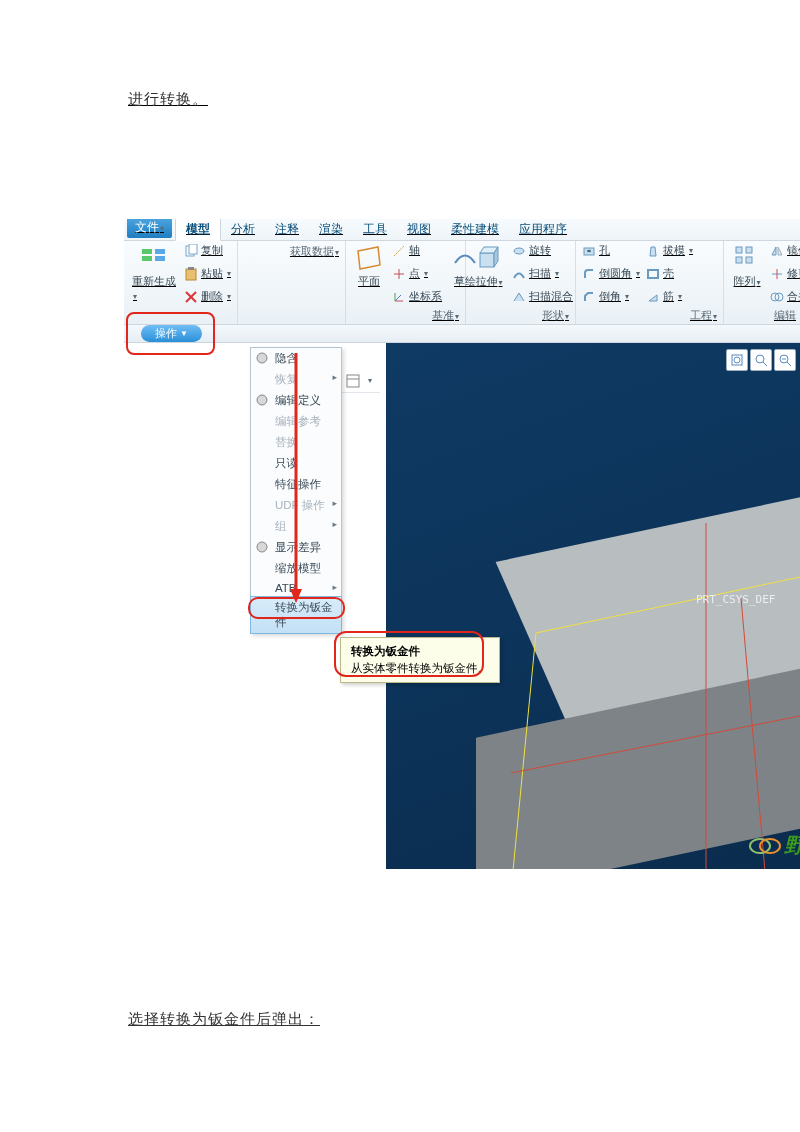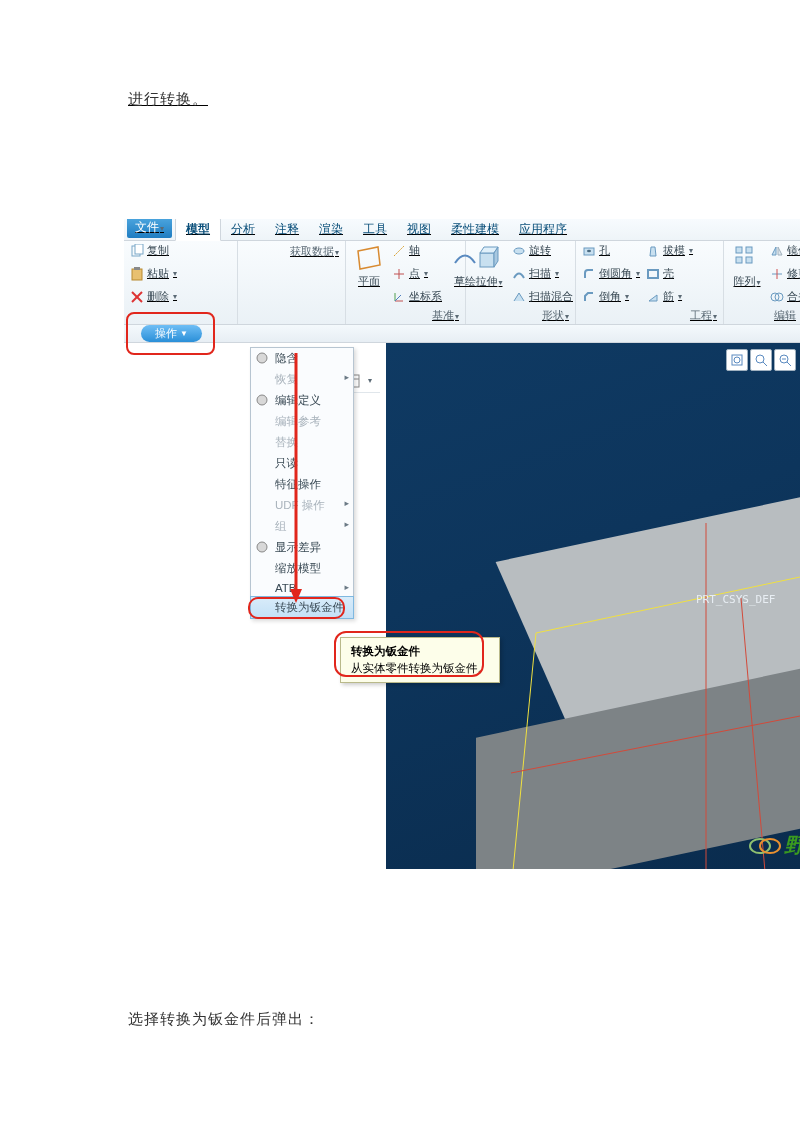--- a/index.html
+++ b/index.html
@@ -27,21 +27,21 @@
   .drop-arrow { font-size: 8px; color: #5b6a75; margin-left: 1px; }
 
   
   .subrow { height: 18px; background: linear-gradient(#f4f9fc,#e7eef4); border-bottom: 1px solid #cfd6dd; display: flex; align-items: center; font-size: 11px; }
 
   
   .op-btn { margin-left: 2px; background: linear-gradient(#6fbef5,#2a8fd8); color: #fff; border-radius: 10px; padding: 1px 14px; font-size: 11px; display: inline-flex; align-items: center; }
   .op-wrap { border: 2px solid #e1261c; border-radius: 8px; padding: 11px; display: inline-block; }
 
   
-  .dropdown { position: absolute; left: 126px; top: 128px; width: 104px; background: #fafcfe; border: 1px solid #b7c5d1; box-shadow: 2px 2px 4px rgba(0,0,0,0.15); font-size: 11.5px; z-index: 5; }
+  .dropdown { position: absolute; left: 126px; top: 128px; width: 92px; background: #fafcfe; border: 1px solid #b7c5d1; box-shadow: 2px 2px 4px rgba(0,0,0,0.15); font-size: 11.5px; z-index: 5; }
   .ditem { padding: 3px 6px 3px 24px; position: relative; color: #3a4a55; }
   .ditem.disabled { color: #a9b3bc; }
   .ditem.sub::after { content: "▸"; position: absolute; right: 4px; font-size: 9px; color: #6b7a85; }
   .ditem.highlight { background: linear-gradient(#d9ecfa,#c3e0f6); border: 1px solid #7fb8e0; margin: -1px; }
   .ditem .mico { position: absolute; left: 4px; top: 3px; width: 14px; height: 14px; }
   .dd-hl-frame { position: absolute; left: 124px; top: 378px; width: 97px; height: 22px; border: 2.5px solid #e1261c; border-radius: 10px; z-index: 6; }
 
   
   .red-arrow { position: absolute; left: 166px; top: 134px; width: 12px; height: 250px; z-index: 7; }
 
@@ -61,21 +61,21 @@
   
   .block { position: absolute; left: 90px; top: 170px; width: 520px; height: 420px; }
   .face-top { position: absolute; left: 60px; top: 0; width: 380px; height: 200px; background: #b8bdc0; transform: skewY(-12deg) skewX(22deg); }
   .face-front { position: absolute; left: 0; top: 180px; width: 420px; height: 160px; background: #7d8386; transform: skewY(-12deg); }
 
   .csys-label { position: absolute; color: #e8eef3; font-size: 11px; font-family: Consolas, monospace; }
 
   .watermark { position: absolute; right: 0; bottom: 10px; display: flex; align-items: center; gap: 2px; }
   .wm-text { color: #3a9b1f; font-size: 20px; font-weight: bold; font-style: italic; }
 
-  .closing { position: absolute; left: 128px; top: 1010px; font-size: 15px; color: #333; letter-spacing: 1px; font-family: SimSun, serif; }
+  .closing { position: absolute; left: 128px; top: 1010px; font-size: 15px; color: #333; letter-spacing: 1px; font-family: SimSun, serif; text-decoration: underline; }
 </style>
 </head>
 <body>
 
 <div class="page">
   <div class="intro">进行转换。</div>
 
   <div class="app-frame">
 
     <div class="tabs">
@@ -87,20 +87,29 @@
       <div class="tab">工具</div>
       <div class="tab">视图</div>
       <div class="tab">柔性建模</div>
       <div class="tab">应用程序</div>
     </div>
 
     <div class="ribbon">
 
       <div class="rgroup" style="width:114px">
         <div class="body">
+          <div class="stack">
+            <svg class="ico-lg" viewBox="0 0 30 30">
+                <rect x="3" y="6" width="10" height="5" fill="#58c96b"></rect>
+                <rect x="3" y="13" width="10" height="5" fill="#58c96b"></rect>
+                <rect x="16" y="6" width="10" height="5" fill="#5aa9e6"></rect>
+                <rect x="16" y="13" width="10" height="5" fill="#5aa9e6"></rect>
+              </svg>
+            <span><span>重新生成</span><span class="drop-arrow">▾</span></span>
+          </div>
           <div class="col">
             <div class="rbtn">
                 <svg class="ico" viewBox="0 0 14 14">
                   <rect x="2" y="2" width="8" height="10" fill="none" stroke="#7aa7c7"></rect>
                   <rect x="5" y="0" width="8" height="10" fill="#fff" stroke="#7aa7c7"></rect>
                 </svg>
                 <span>复制</span>
               </div>
             <div class="rbtn">
                 <svg class="ico" viewBox="0 0 14 14">

